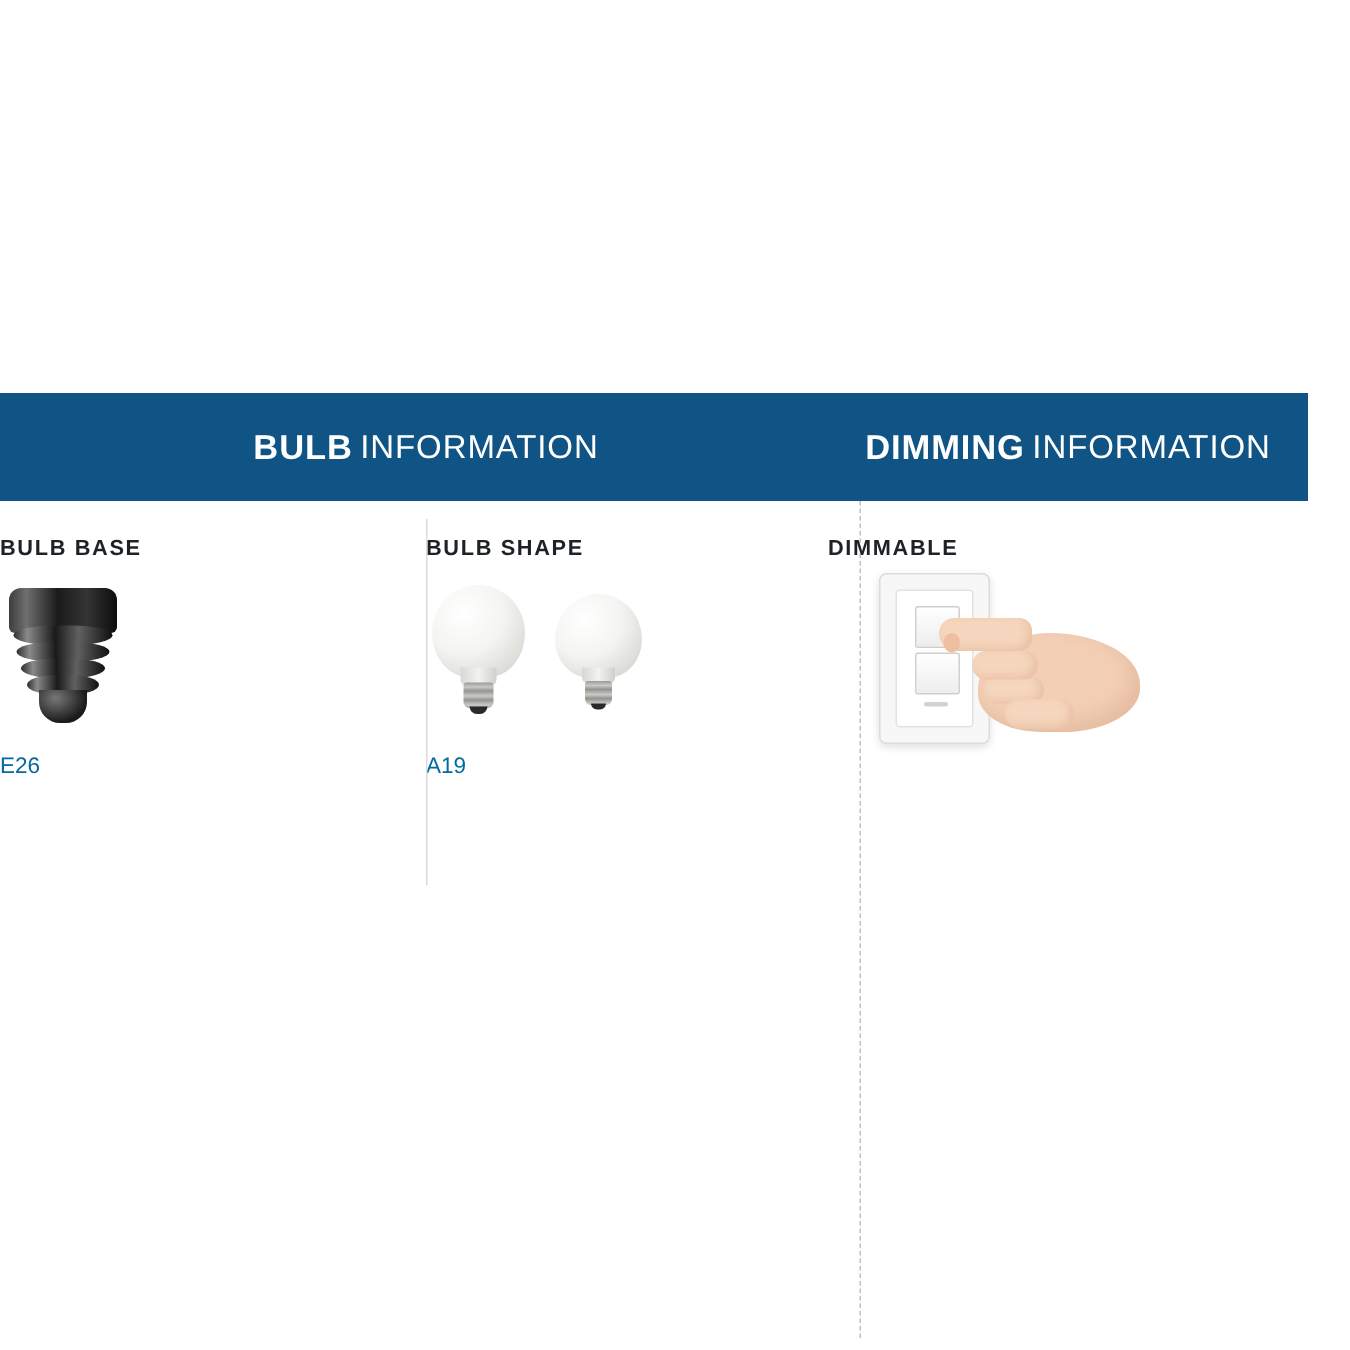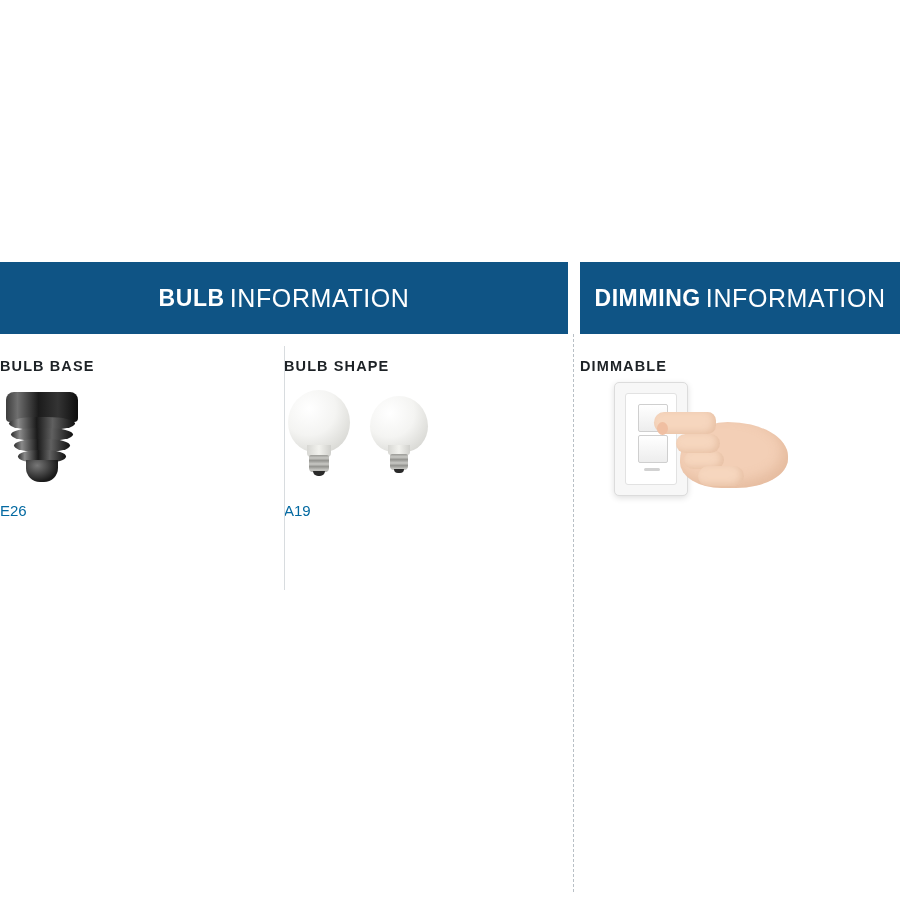--- a/index.html
+++ b/index.html
@@ -24,39 +24,39 @@
     height: 370px;
   }
 
   
   .panel {
     position: absolute;
     top: 0;
     height: 370px;
   }
   .panel-bulb   { left: 0;   width: 568px; }
-  .panel-dim    { left: 580px; width: 320px; }
+  .panel-dim    { left: 552px; width: 320px; }
 
   .panel-header {
     height: 72px;
     background: #0f5485;
     color: #ffffff;
     display: flex;
     align-items: center;
     justify-content: center;
     letter-spacing: 0.5px;
   }
   .panel-header .title-strong {
     font-weight: bold;
     font-size: 23px;
     letter-spacing: 0.6px;
   }
   .panel-header .title-light {
     font-weight: normal;
-    font-size: 25px;
+    font-size: 22px;
     letter-spacing: 0.6px;
     margin-left: 5px;
   }
 
   .panel-body {
     display: flex;
     height: 298px;
     position: relative;
   }
 

